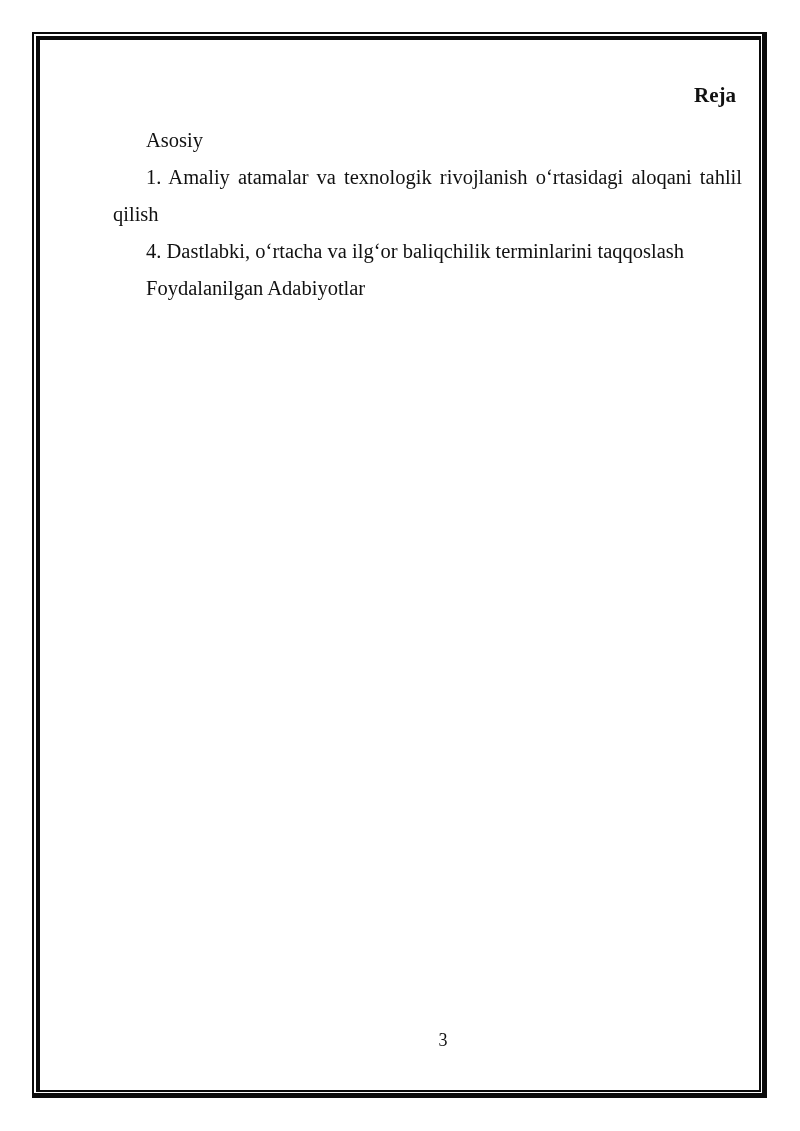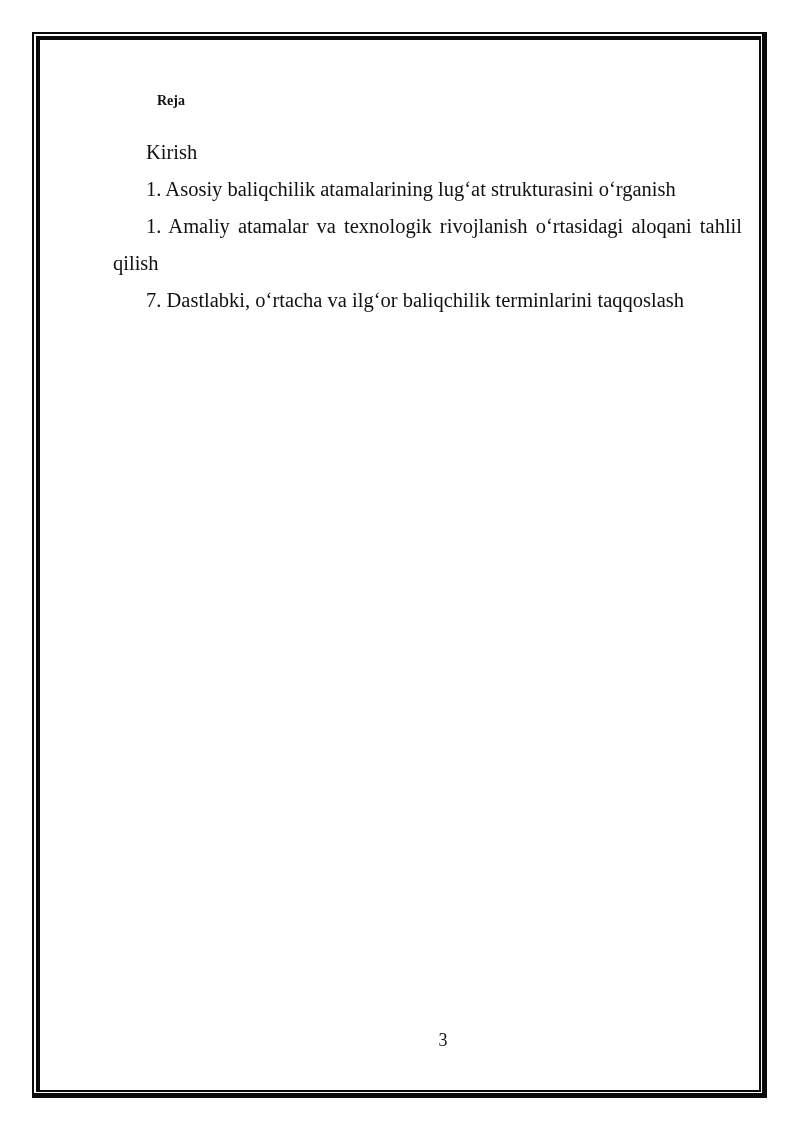--- a/index.html
+++ b/index.html
@@ -42,25 +42,25 @@
   }
   .content {
     position: absolute;
     left: 113px;
     top: 73px;
     width: 629px;
     font-size: 20.5px;
     line-height: 37px;
   }
   .title {
-    text-align: left;
+    text-align: right;
     font-weight: bold;
-    margin: 12px;
+    margin: 6px;
     padding-left: 32px;
-    font-size: 14px;
+    font-size: 21px;
     line-height: 32px;
     height: 37px;
   }
   .para {
     margin: 0;
     text-indent: 33px;
     text-align: justify;
     text-align-last: left;
   }
   .page-number {
@@ -76,19 +76,19 @@
   }
 </style>
 </head>
 <body>
 
 <div class="frame-outer"></div>
 <div class="frame-inner"></div>
 
 <div class="content">
   <h1 class="title">Reja</h1>
-  <p class="para">Kirish</p>
-  <p class="para">1. Asosiy baliqchilik atamalarining lug‘at strukturasini o‘rganish</p>
+  <p class="para">Asosiy</p>
   <p class="para">1. Amaliy atamalar va texnologik rivojlanish o‘rtasidagi aloqani tahlil qilish</p>
-  <p class="para">7. Dastlabki, o‘rtacha va ilg‘or baliqchilik terminlarini taqqoslash</p>
+  <p class="para">4. Dastlabki, o‘rtacha va ilg‘or baliqchilik terminlarini taqqoslash</p>
+  <p class="para">Foydalanilgan Adabiyotlar</p>
 </div>
 
 <div class="page-number">3</div>
 
 </body></html>

